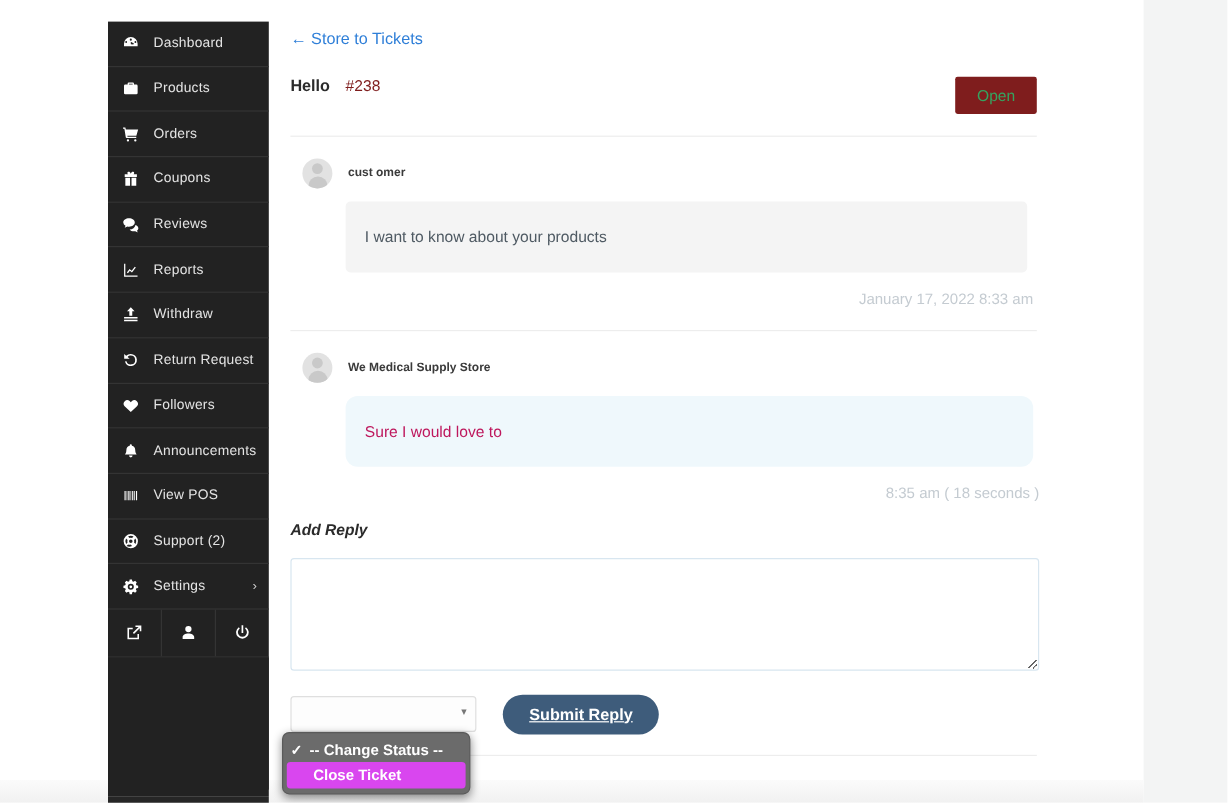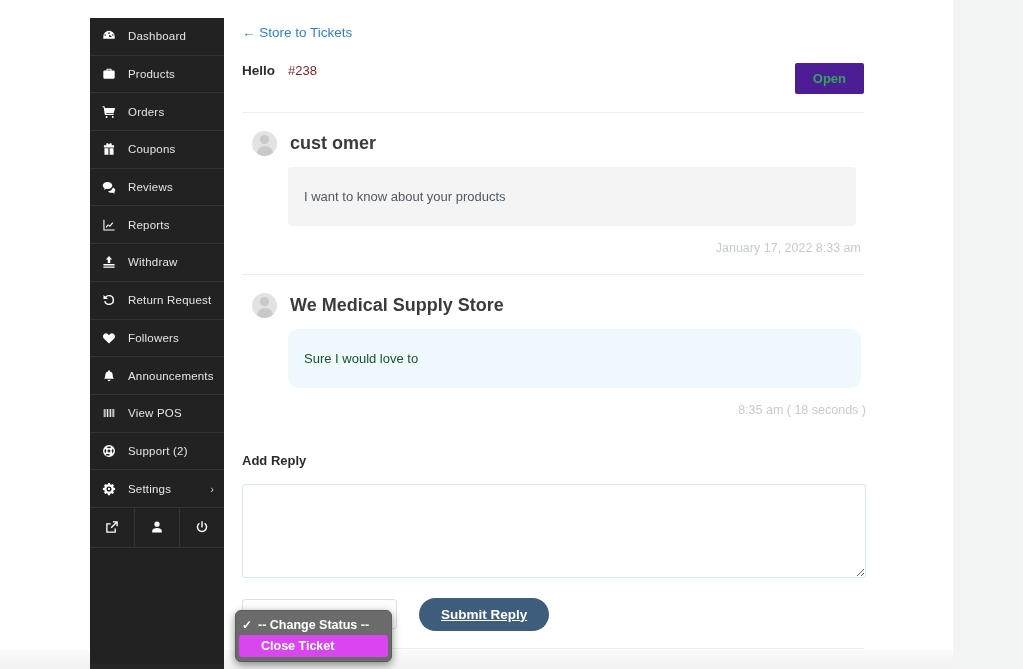--- a/index.html
+++ b/index.html
@@ -131,26 +131,25 @@
     font-weight: bold;
     color: #2b2b2b;
   }
   #ticket-number {
     font-size: 13px;
     color: #7f1d1d;
     margin-left: 13px;
   }
   #status-badge {
     margin-left: auto;
-    background: #4c1d95;
+    background: #7f1d1d;
     color: #35a35f;
     font-size: 13px;
     padding: 8px 18px;
     border-radius: 2px;
-    font-weight: bold;
   }
 
   
   .msg-block { padding-top: 18px; }
   .msg-head {
     display: flex;
     align-items: center;
     padding-left: 10px;
   }
   .avatar {
@@ -171,41 +170,41 @@
   }
   .avatar::after {
     content: "";
     position: absolute;
     left: 4.5px; top: 15px;
     width: 16px; height: 15px;
     border-radius: 8px 8px 0 0;
     background: #c9c9c9;
   }
   .msg-author {
-    font-size: 18px;
+    font-size: 10px;
     font-weight: bold;
     color: #3b3b3b;
     margin-left: 13px;
   }
   .bubble {
     margin-left: 46px;
     margin-top: 11px;
     border-radius: 4px;
     padding: 22px 16px;
     font-size: 13px;
     min-height: 14px;
   }
   .bubble.customer {
     background: #f4f4f4;
     color: #4f5a63;
     width: 536px;
   }
   .bubble.vendor {
     background: #eff8fc;
-    color: #14532d;
+    color: #be185d;
     width: 541px;
     border-radius: 10px;
   }
   .msg-time {
     text-align: right;
     font-size: 12.5px;
     color: #c4cbd1;
     margin-top: 15px;
     width: 619px;
   }
@@ -214,21 +213,22 @@
     border-bottom: 1px solid #ededed;
     margin-top: 19px;
     width: 622px;
   }
 
   
   #add-reply-label {
     font-size: 13px;
     font-weight: bold;
     color: #2b2b2b;
-    margin-top: 36px;
+    margin-top: 16px;
+    font-style: italic;
   }
   #reply-textarea {
     display: block;
     margin-top: 16px;
     width: 618px;
     height: 88px;
     border: 1px solid #d8e6f0;
     border-radius: 3px;
     background: #ffffff;
     resize: both;

